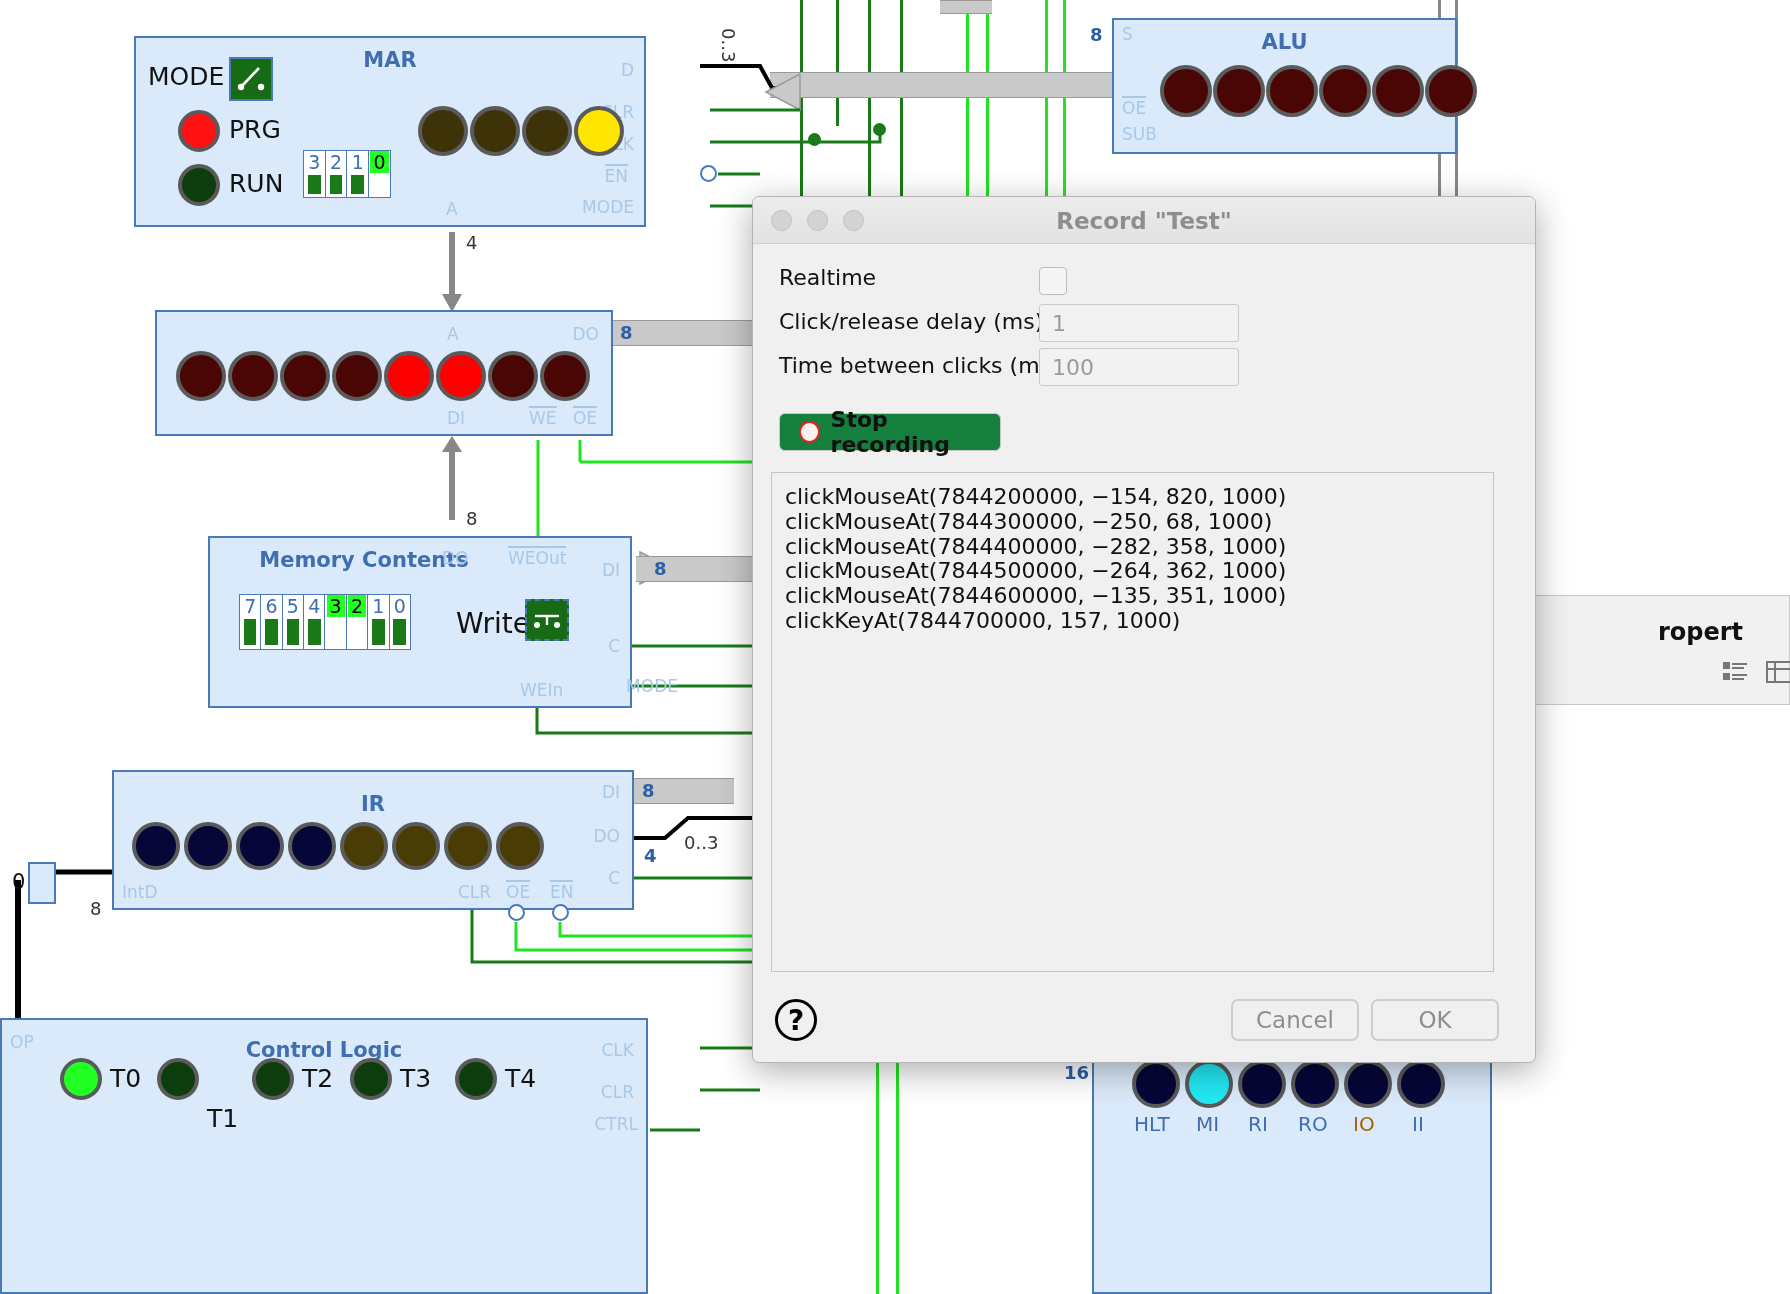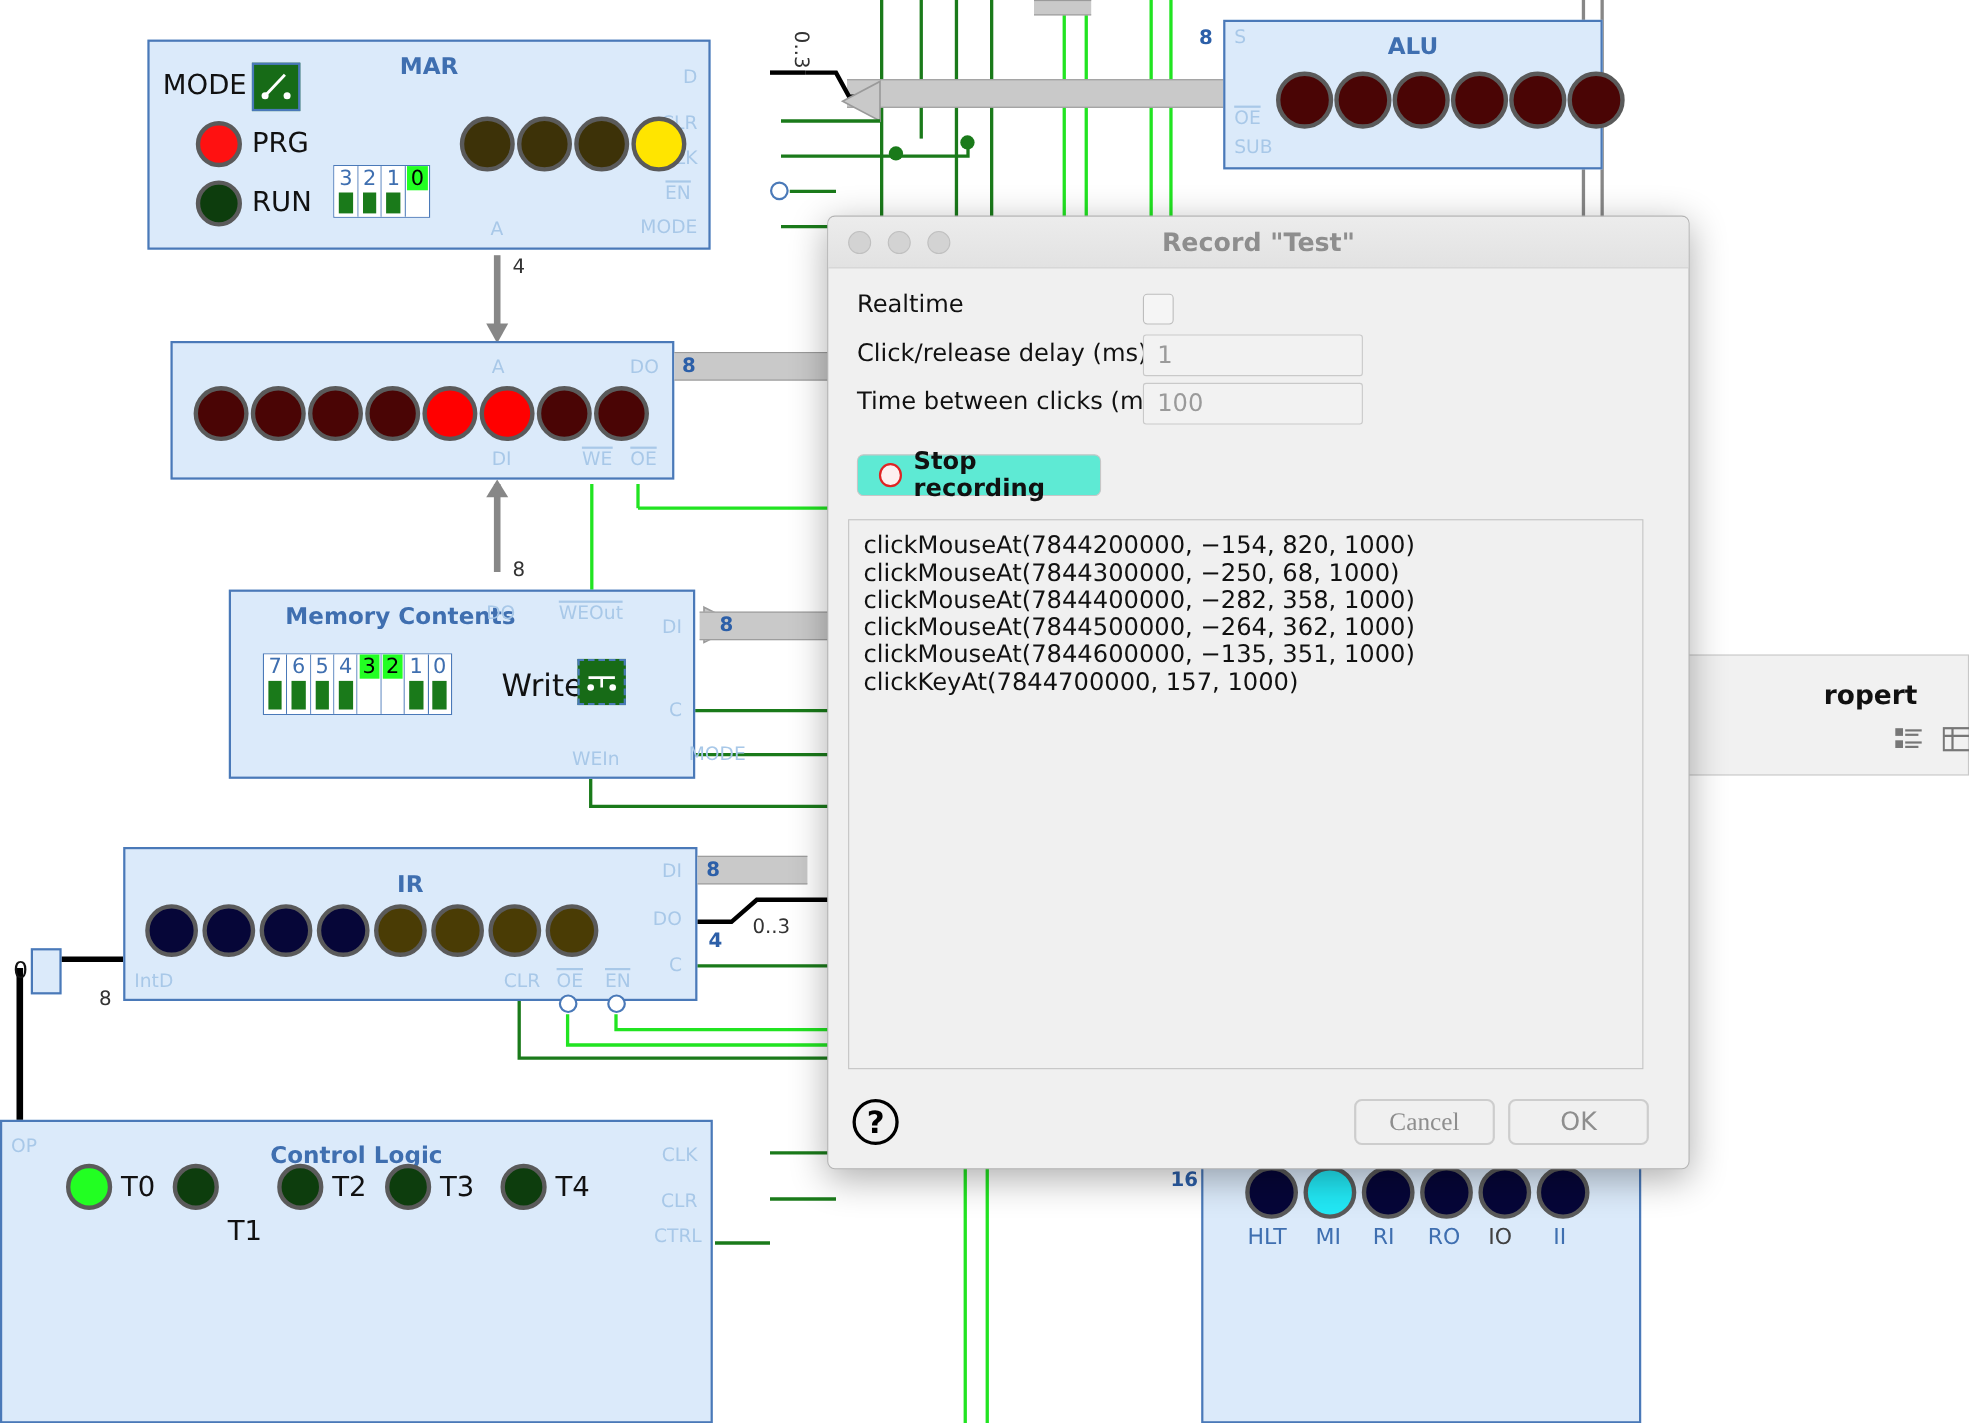--- a/index.html
+++ b/index.html
@@ -87,21 +87,21 @@
     width:28px;height:28px;background:#f5f5f5;border:1.5px solid #bdbdbd;
     border-radius:4px;box-sizing:border-box;
   }
   .tfield{
     width:200px;height:38px;background:#f2f2f2;border:1.5px solid #c9c9c9;
     border-radius:3px;box-sizing:border-box;display:flex;align-items:center;
     padding-left:12px;font-size:22px;color:#9a9a9a;
   }
   #stopbtn{
     position:absolute;left:778px;top:412px;width:222px;height:38px;
-    background:#5eead4;border:1.5px solid #c6c6c6;border-radius:6px;
+    background:#15803d;border:1.5px solid #c6c6c6;border-radius:6px;
     box-sizing:border-box;display:flex;align-items:center;gap:11px;
     padding-left:19px;
   }
   .recdot{width:22px;height:22px;border-radius:50%;background:#fdf0f0;border:2.5px solid #e02424;box-sizing:border-box;}
   #stoplbl{font-size:22px;color:#111;font-weight:600;}
   #log{
     position:absolute;left:770px;top:471px;width:723px;height:500px;
     background:#f0f0f0;border:1.5px solid #c4c4c4;box-sizing:border-box;
     padding:12px 0 0 13px;overflow:hidden;
   }
@@ -391,21 +391,21 @@
   <div class="led" style="left:1132px;top:1060px;width:48px;height:48px;background:#060638;"></div>
   <div class="led" style="left:1185px;top:1060px;width:48px;height:48px;background:#22e8f5;"></div>
   <div class="led" style="left:1238px;top:1060px;width:48px;height:48px;background:#060638;"></div>
   <div class="led" style="left:1291px;top:1060px;width:48px;height:48px;background:#060638;"></div>
   <div class="led" style="left:1344px;top:1060px;width:48px;height:48px;background:#060638;"></div>
   <div class="led" style="left:1397px;top:1060px;width:48px;height:48px;background:#060638;"></div>
   <div class="pin" style="position:absolute;left:1134px;top:1112px;font-size:20px;color:#3f6fb0;">HLT</div>
   <div class="pin" style="position:absolute;left:1196px;top:1112px;font-size:20px;color:#3f6fb0;">MI</div>
   <div class="pin" style="position:absolute;left:1248px;top:1112px;font-size:20px;color:#3f6fb0;">RI</div>
   <div class="pin" style="position:absolute;left:1298px;top:1112px;font-size:20px;color:#3f6fb0;">RO</div>
-  <div class="pin" style="position:absolute;left:1353px;top:1112px;font-size:20px;color:#404040;">IO</div>
+  <div class="pin" style="position:absolute;left:1353px;top:1112px;font-size:20px;color:#a16207;">IO</div>
   <div class="pin" style="position:absolute;left:1412px;top:1112px;font-size:20px;color:#3f6fb0;">II</div>
 
   <div id="rightpanel"></div>
   <div id="rp-title">ropert</div>
   <div class="rp-ico" style="left:1722px;">
     <svg width="26" height="24" viewBox="0 0 26 24">
         <rect x="1" y="2" width="7" height="7" fill="#777"></rect>
         <rect x="10" y="3" width="15" height="2" fill="#777"></rect>
         <rect x="10" y="7" width="12" height="2" fill="#777"></rect>
         <rect x="1" y="13" width="7" height="7" fill="#777"></rect>
@@ -459,19 +459,19 @@
     <div class="logline">clickMouseAt(7844300000, −250, 68, 1000)</div>
     <div class="logline">clickMouseAt(7844400000, −282, 358, 1000)</div>
     <div class="logline">clickMouseAt(7844500000, −264, 362, 1000)</div>
     <div class="logline">clickMouseAt(7844600000, −135, 351, 1000)</div>
     <div class="logline">clickKeyAt(7844700000, 157, 1000)</div>
   </div>
 
   <div id="help" style="left:22px;top:802px;">
     <span>?</span>
   </div>
-  <div class="dbtn" style="left:478px;top:802px;width:128px;font-family:Liberation Serif, serif;">
+  <div class="dbtn" style="left:478px;top:802px;width:128px;">
     <span>Cancel</span>
   </div>
   <div class="dbtn" style="left:618px;top:802px;width:128px;">
     <span>OK</span>
   </div>
 </div>
 
 </body></html>

